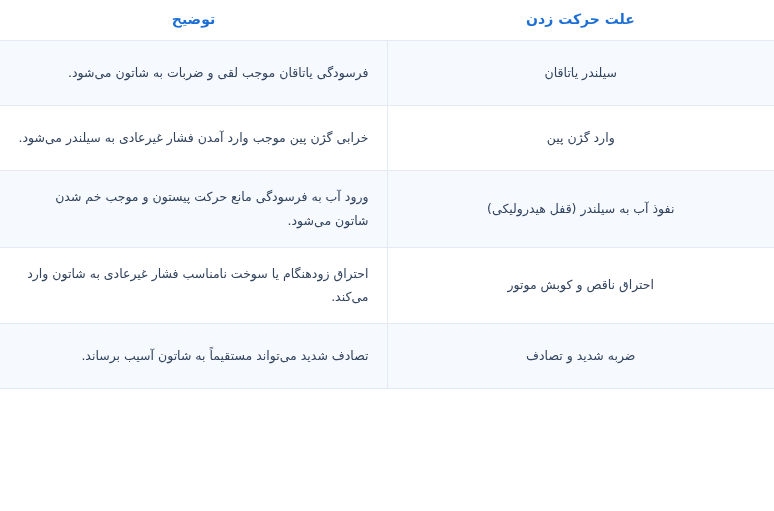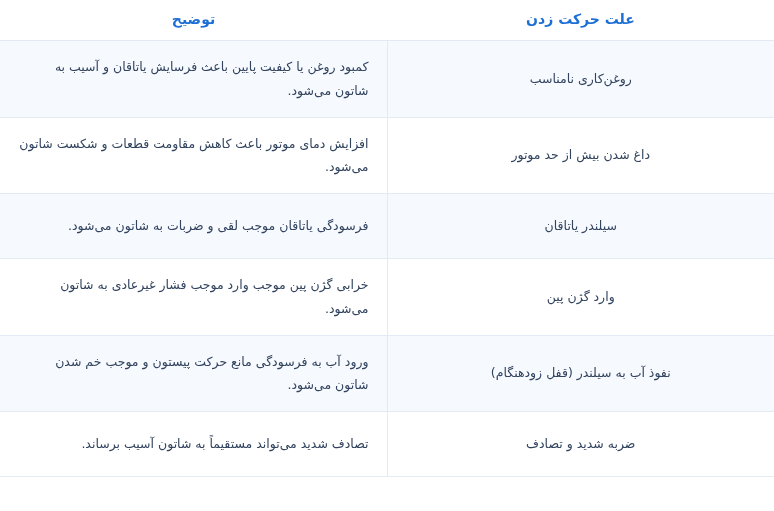--- a/index.html
+++ b/index.html
@@ -73,38 +73,34 @@
       <col class="col-desc">
     </colgroup>
     <thead>
       <tr>
         <th>علت حرکت زدن</th>
         <th>توضیح</th>
       </tr>
     </thead>
     <tbody>
       <tr>
-        <td class="cause">روغن‌کاری نامناسب</td>
-        <td class="desc">کمبود روغن یا کیفیت پایین باعث فرسایش یاتاقان و آسیب به شاتون می‌شود.</td>
-      </tr>
-      <tr>
-        <td class="cause">داغ شدن بیش از حد موتور</td>
-        <td class="desc">افزایش دمای موتور باعث کاهش مقاومت قطعات و شکست شاتون می‌شود.</td>
-      </tr>
-      <tr>
         <td class="cause">سیلندر یاتاقان</td>
         <td class="desc">فرسودگی یاتاقان موجب لقی و ضربات به شاتون می‌شود.</td>
       </tr>
       <tr>
         <td class="cause">وارد گژن پین</td>
-        <td class="desc">خرابی گژن پین موجب وارد موجب فشار غیرعادی به شاتون می‌شود.</td>
+        <td class="desc">خرابی گژن پین موجب وارد آمدن فشار غیرعادی به سیلندر می‌شود.</td>
       </tr>
       <tr>
-        <td class="cause">نفوذ آب به سیلندر (قفل زودهنگام)</td>
+        <td class="cause">نفوذ آب به سیلندر (قفل هیدرولیکی)</td>
         <td class="desc">ورود آب به فرسودگی مانع حرکت پیستون و موجب خم شدن شاتون می‌شود.</td>
+      </tr>
+      <tr>
+        <td class="cause">احتراق ناقص و کوبش موتور</td>
+        <td class="desc">احتراق زودهنگام یا سوخت نامناسب فشار غیرعادی به شاتون وارد می‌کند.</td>
       </tr>
       <tr>
         <td class="cause">ضربه شدید و تصادف</td>
         <td class="desc">تصادف شدید می‌تواند مستقیماً به شاتون آسیب برساند.</td>
       </tr>
 
     </tbody>
   </table>
 </div>
 

